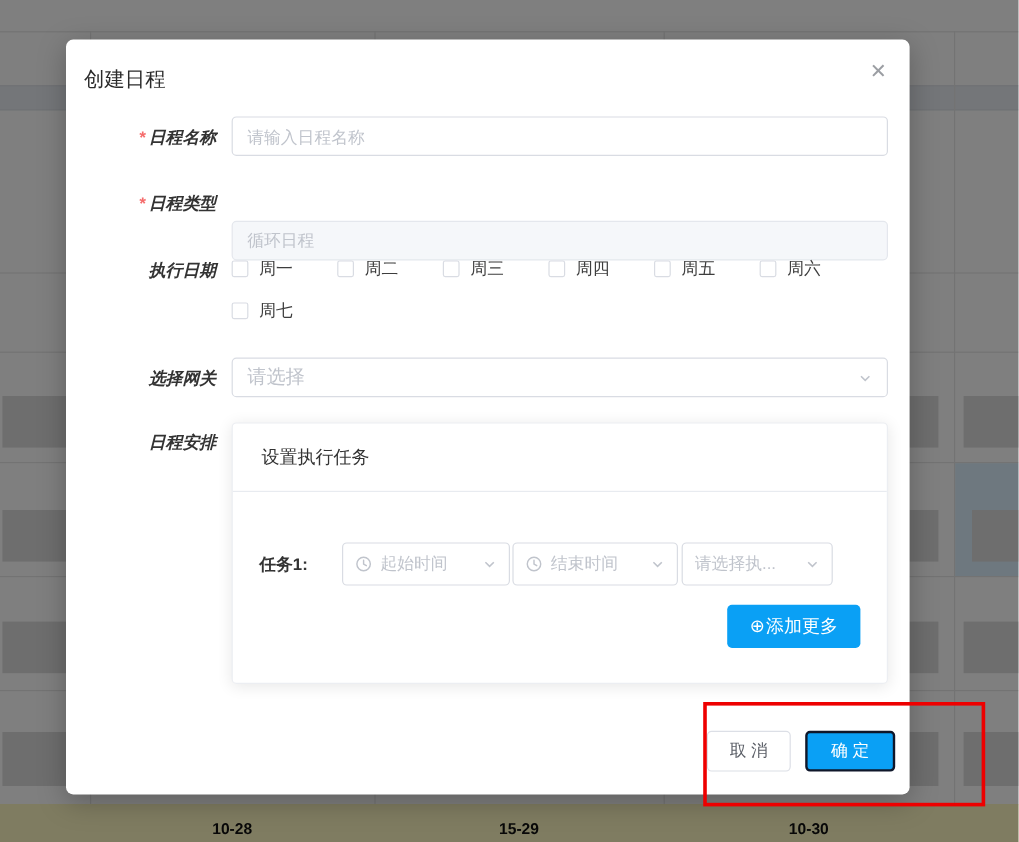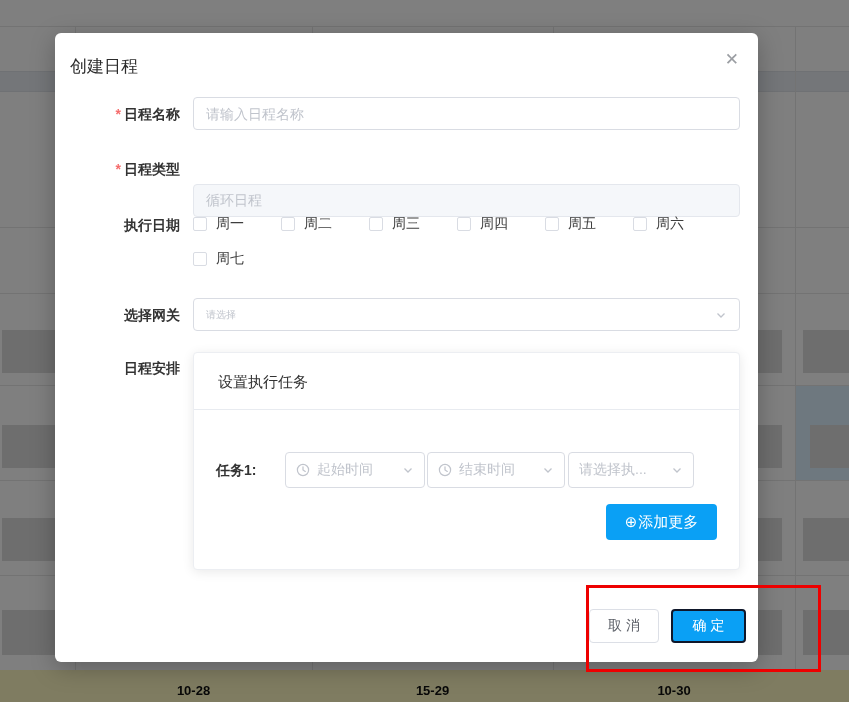--- a/index.html
+++ b/index.html
@@ -18,34 +18,34 @@
   .bg-date { position:absolute; top:13px; font-size:13px; font-weight:bold; color:#101010; text-align:center; }
 
   
   .overlay { position:absolute; inset:0; background:rgba(0,0,0,0.5); z-index:5; }
 
   
   .modal { position:absolute; left:55px; top:33px; width:703px; height:629px; background:#fff; border-radius:6px; box-shadow:0 6px 24px rgba(0,0,0,.25); z-index:10; }
   .modal-title { position:absolute; left:15px; top:22px; font-size:17px; color:#2b2b2b; }
   .modal-close { position:absolute; right:19px; top:18px; font-size:17px; color:#9b9ea3; cursor:pointer; line-height:1; }
 
-  .form-label { position:absolute; width:125px; text-align:right; font-size:14px; font-weight:700; color:#333; }
+  .form-label { position:absolute; width:125px; text-align:right; font-size:14px; font-weight:700; color:#333;font-style:italic; }
   .req { color:#f56c6c; margin-right:3px; font-weight:700; }
 
   .text-input { position:absolute; left:138px; width:547px; height:33px; border:1px solid #d9dce3; border-radius:4px; padding:0 12px; font-size:14px; color:#333; font-family:inherit; outline:none; }
   .text-input::placeholder { color:#c0c4cc; }
   .text-input:disabled { background:#f5f7fa; border-color:#e4e7ed; color:#c0c4cc; }
 
   .days-row { position:absolute; left:138px; display:flex; }
   .day-item { width:88px; display:flex; align-items:center; cursor:pointer; }
   .cbox { width:14px; height:14px; border:1px solid #d9dce3; border-radius:2px; background:#fff; flex:0 0 auto; }
   .day-item span.txt { margin-left:9px; font-size:14px; color:#3d3d3d; }
 
   .select-box { position:absolute; left:138px; width:547px; height:33px; border:1px solid #d9dce3; border-radius:4px; display:flex; align-items:center; padding:0 12px; cursor:pointer; }
-  .select-box .ph { font-size:10px; color:#c0c4cc; flex:1; }
+  .select-box .ph { font-size:16px; color:#c0c4cc; flex:1; }
   .chev { flex:0 0 auto; }
 
   .task-card { position:absolute; left:138px; top:319px; width:547px; height:218px; background:#fff; border:1px solid #eceef2; border-radius:4px; box-shadow:0 2px 12px rgba(0,0,0,.09); }
   .task-card-header { height:57px; line-height:57px; padding-left:24px; font-size:15px; color:#333; border-bottom:1px solid #e8ebf0; }
   .task-label { position:absolute; left:22px; top:99px; height:36px; line-height:36px; font-size:14px; font-weight:700; color:#333; }
   .mini-select { position:absolute; top:99px; height:36px; border:1px solid #d9dce3; border-radius:4px; display:flex; align-items:center; padding:0 10px; gap:7px; cursor:pointer; background:#fff; }
   .mini-select .ph { font-size:14px; color:#c0c4cc; flex:1; white-space:nowrap; overflow:hidden; }
   .add-btn { position:absolute; left:412px; top:151px; width:111px; height:36px; background:#0aa0f5; border:none; border-radius:4px; color:#fff; font-size:15px; display:flex; align-items:center; justify-content:center; cursor:pointer; font-family:inherit; }
   .add-btn .plus { font-size:15px; margin-right:1px; }
 

